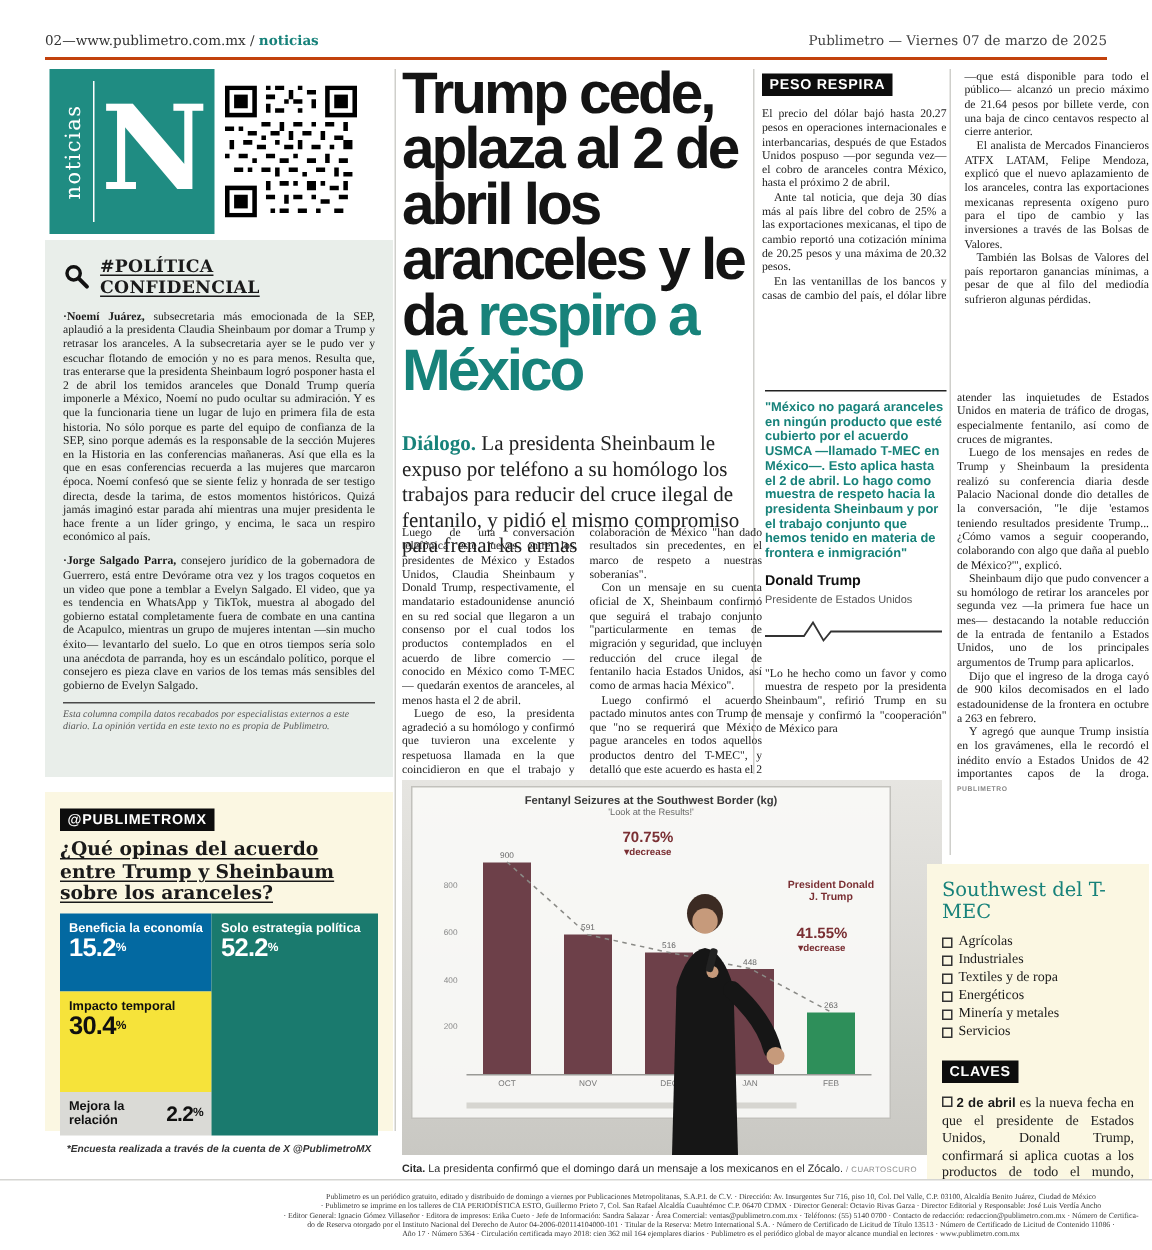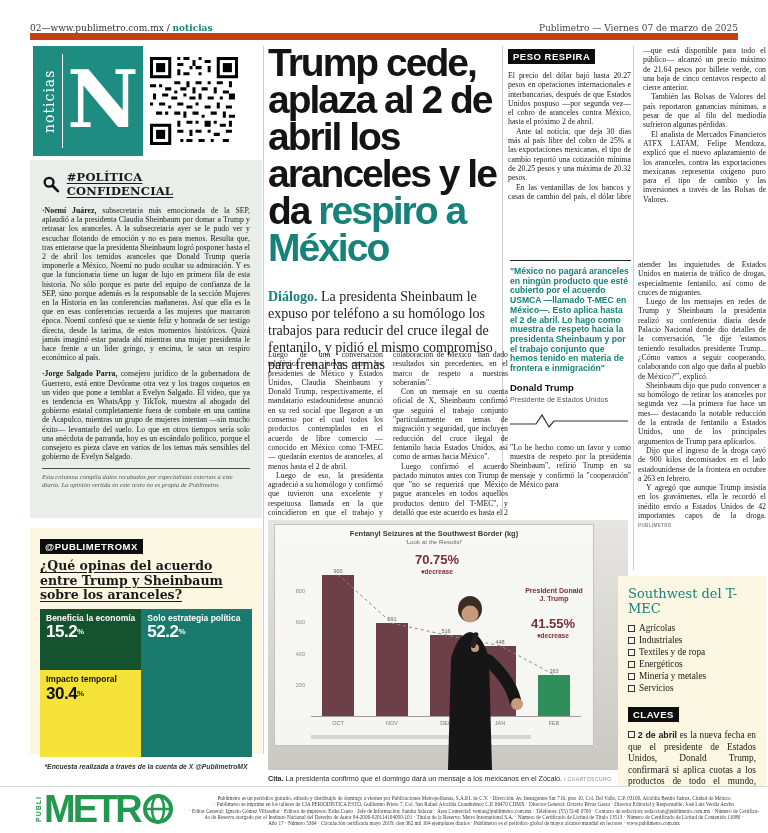--- a/index.html
+++ b/index.html
@@ -2,21 +2,21 @@
 <html><head>
 <meta charset="utf-8">
 <style>
   * { margin:0; padding:0; box-sizing:border-box; }
   html,body { background:#ffffff; }
   #page { position:relative; width:768px; height:833px; background:#fff; overflow:hidden;
           font-family:"Liberation Serif", serif; color:#1a1a1a; }
 
   
   .topbar { position:absolute; left:30px; right:30px; top:20px; height:20px;
-            border-bottom:7px solid #c2410c; font-size:9px; }
+            border-bottom:2px solid #c2410c; font-size:9px; }
   .topbar-left { position:absolute; left:0; top:3px; font-family:"DejaVu Serif",serif; color:#333; }
   .topbar-left b.section { color:#17827a; font-weight:bold; }
   .topbar-right { position:absolute; right:0; top:3px; font-family:"DejaVu Serif",serif; color:#444; }
 
   
   .vrule { position:absolute; width:1px; background:#cfcfcb; }
   #v1 { left:263px; top:46px; height:708px; }
   #v2 { left:502px; top:46px; height:470px; }
   #v3 { left:633px; top:46px; height:524px; }
 
@@ -106,21 +106,21 @@
   .fslot { flex:1; display:flex; flex-direction:column; align-items:center; justify-content:flex-end;
            position:relative; height:100%; }
   .fval { font-family:"Liberation Sans",sans-serif; font-size:5.5px; color:#666; margin-bottom:1px; }
   .fbar { width:58%; }
   .fcat { position:absolute; bottom:-10px; font-family:"Liberation Sans",sans-serif; font-size:5.5px; color:#777; }
   .fy { position:absolute; left:16px; top:34px; height:158px; width:16px; }
   .fy span { position:absolute; right:2px; transform:translateY(50%);
              font-family:"Liberation Sans",sans-serif; font-size:5.5px; color:#888; }
   .ann { position:absolute; font-family:"Liberation Sans",sans-serif; font-weight:bold; color:#7a2f33;
          text-align:center; line-height:1.15; }
-  .ann-pct { font-size:13px; }
+  .ann-pct { font-size:10px; }
   .ann-word { font-size:6.5px; }
   #ann1 { left:140px; top:28px; }
   #ann2 { left:248px; top:62px; font-size:7px; width:62px; }
   #ann3 { left:256px; top:92px; }
   .src-smudge { position:absolute; left:36px; bottom:6px; width:220px; height:4px; background:#d6d5d0; }
   .person { position:absolute; left:150px; top:76px; }
 
   .caption { position:absolute; left:268px; top:774px; width:344px;
              font-family:"Liberation Sans",sans-serif; font-size:7.2px; color:#2c2c2c; }
   .caption b { font-weight:bold; }
@@ -194,27 +194,31 @@
     <p><b>·Noemí Juárez,</b><span> subsecretaria más emocionada de la SEP, aplaudió a la presidenta Claudia Sheinbaum por domar a Trump y retrasar los aranceles. A la subsecretaria ayer se le pudo ver y escuchar flotando de emoción y no es para menos. Resulta que, tras enterarse que la presidenta Sheinbaum logró posponer hasta el 2 de abril los temidos aranceles que Donald Trump quería imponerle a México, Noemí no pudo ocultar su admiración. Y es que la funcionaria tiene un lugar de lujo en primera fila de esta historia. No sólo porque es parte del equipo de confianza de la SEP, sino porque además es la responsable de la sección Mujeres en la Historia en las conferencias mañaneras. Así que ella es la que en esas conferencias recuerda a las mujeres que marcaron época. Noemí confesó que se siente feliz y honrada de ser testigo directa, desde la tarima, de estos momentos históricos. Quizá jamás imaginó estar parada ahí mientras una mujer presidenta le hace frente a un líder gringo, y encima, le saca un respiro económico al país.</span></p>
     <p><b>·Jorge Salgado Parra,</b><span> consejero jurídico de la gobernadora de Guerrero, está entre Devórame otra vez y los tragos coquetos en un video que pone a temblar a Evelyn Salgado. El video, que ya es tendencia en WhatsApp y TikTok, muestra al abogado del gobierno estatal completamente fuera de combate en una cantina de Acapulco, mientras un grupo de mujeres intentan —sin mucho éxito— levantarlo del suelo. Lo que en otros tiempos sería solo una anécdota de parranda, hoy es un escándalo político, porque el consejero es pieza clave en varios de los temas más sensibles del gobierno de Evelyn Salgado.</span></p>
     <div class="conf-disclaimer">Esta columna compila datos recabados por especialistas externos a este diario. La opinión vertida en este texto no es propia de Publimetro.</div>
   </div>
 
   <div class="poll-box">
     <span class="badge">@PUBLIMETROMX</span>
     <div class="poll-q">¿Qué opinas del acuerdo entre Trump y Sheinbaum sobre los aranceles?</div>
     <div class="treemap">
       <div class="tm-left">
-        <div class="tile" style="background: #14532d; color: rgb(255, 255, 255); flex-grow: 15.2;">
+        <div class="tile" style="background: #0369a1; color: rgb(255, 255, 255); flex-grow: 15.2;">
           <div class="tile-label">Beneficia la economía</div>
           <div class="tile-value"><span>15.2</span><span class="pct">%</span></div>
         </div>
         <div class="tile" style="background: rgb(246, 227, 58); color: rgb(16, 16, 16); flex-grow: 30.4;">
           <div class="tile-label">Impacto temporal</div>
           <div class="tile-value"><span>30.4</span><span class="pct">%</span></div>
+        </div>
+        <div class="tile tile-row" style="background: rgb(218, 218, 214); color: rgb(16, 16, 16);">
+          <span class="tile-label">Mejora la relación</span>
+          <span class="tile-value"><span>2.2</span><span class="pct">%</span></span>
         </div>
       </div>
       <div class="tile" style="background: rgb(26, 122, 110); color: rgb(255, 255, 255); width: 52.2%;">
         <div class="tile-label">Solo estrategia política</div>
         <div class="tile-value"><span>52.2</span><span class="pct">%</span></div>
       </div>
     </div>
     <div class="poll-foot">*Encuesta realizada a través de la cuenta de X @PublimetroMX</div>
   </div>
 
@@ -227,22 +231,22 @@
     <p>Luego de eso, la presidenta agradeció a su homólogo y confirmó que tuvieron una excelente y respetuosa llamada en la que coincidieron en que el trabajo y colaboración de México "han dado resultados sin precedentes, en el marco de respeto a nuestras soberanías".</p>
     <p>Con un mensaje en su cuenta oficial de X, Sheinbaum confirmó que seguirá el trabajo conjunto "particularmente en temas de migración y seguridad, que incluyen reducción del cruce ilegal de fentanilo hacia Estados Unidos, así como de armas hacia México".</p>
     <p>Luego confirmó el acuerdo pactado minutos antes con Trump de que "no se requerirá que México pague aranceles en todos aquellos productos dentro del T-MEC", y detalló que este acuerdo es hasta el 2 de abril, cuando previsiblemente Estados Unidos anunciará aranceles recíprocos para todos los países.</p>
   </div>
 
   <div class="peso-box">
     <span class="badge peso-badge">PESO RESPIRA</span>
     <p>El precio del dólar bajó hasta 20.27 pesos en operaciones internacionales e interbancarias, después de que Estados Unidos pospuso —por segunda vez— el cobro de aranceles contra México, hasta el próximo 2 de abril.</p>
     <p>Ante tal noticia, que deja 30 días más al país libre del cobro de 25% a las exportaciones mexicanas, el tipo de cambio reportó una cotización mínima de 20.25 pesos y una máxima de 20.32 pesos.</p>
     <p>En las ventanillas de los bancos y casas de cambio del país, el dólar libre —que está disponible para todo el público— alcanzó un precio máximo de 21.64 pesos por billete verde, con una baja de cinco centavos respecto al cierre anterior.</p>
+    <p>El analista de Mercados Financieros ATFX LATAM, Felipe Mendoza, explicó que el nuevo aplazamiento de los aranceles, contra las exportaciones mexicanas representa oxígeno puro para el tipo de cambio y las inversiones a través de las Bolsas de Valores.</p>
     <p>También las Bolsas de Valores del país reportaron ganancias mínimas, a pesar de que al filo del mediodía sufrieron algunas pérdidas.</p>
-    <p>El analista de Mercados Financieros ATFX LATAM, Felipe Mendoza, explicó que el nuevo aplazamiento de los aranceles, contra las exportaciones mexicanas representa oxígeno puro para el tipo de cambio y las inversiones a través de las Bolsas de Valores.</p>
   </div>
 
   <div class="qcol">
     <div class="quote-rule"></div>
     <div class="quote-text">"México no pagará aranceles en ningún producto que esté cubierto por el acuerdo USMCA —llamado T-MEC en México—. Esto aplica hasta el 2 de abril. Lo hago como muestra de respeto hacia la presidenta Sheinbaum y por el trabajo conjunto que hemos tenido en materia de frontera e inmigración"</div>
     <div class="quote-author">Donald Trump</div>
     <div class="quote-role">Presidente de Estados Unidos</div>
     <svg class="zigzag" width="118" height="16" viewBox="0 0 118 16">
       <path d="M0,11 h26 l6,-9 l7,12 l5,-6 h74" fill="none" stroke="#333" stroke-width="1.2"></path>
     </svg>
@@ -345,29 +349,20 @@
       </div>
     <div class="tmec-item">
         <span class="cbx"></span>
         <span>Servicios</span>
       </div>
     <div class="claves-badge"><span class="badge">CLAVES</span></div>
     <div class="claves-text"><span class="cbx"></span> <b>2 de abril</b><span> es la nueva fecha en que el presidente de Estados Unidos, Donald Trump, confirmará si aplica cuotas a los productos de todo el mundo, incluido México.</span></div>
   </div>
 
   <div class="footer">
-    <div class="metro">
-      <span class="metro-vert">PUBLI</span>
-      <span class="metro-word">METR</span>
-      <svg class="metro-globe" width="32" height="32" viewBox="0 0 32 32">
-        <circle cx="16" cy="16" r="13" fill="none" stroke="#23994f" stroke-width="4"></circle>
-        <ellipse cx="16" cy="16" rx="6" ry="13" fill="none" stroke="#23994f" stroke-width="2.5"></ellipse>
-        <line x1="3" y1="16" x2="29" y2="16" stroke="#23994f" stroke-width="2.5"></line>
-      </svg>
-    </div>
     <div class="fineprint">
       <div>Publimetro es un periódico gratuito, editado y distribuido de domingo a viernes por Publicaciones Metropolitanas, S.A.P.I. de C.V. · Dirección: Av. Insurgentes Sur 716, piso 10, Col. Del Valle, C.P. 03100, Alcaldía Benito Juárez, Ciudad de México</div>
       <div>· Publimetro se imprime en los talleres de CIA PERIODÍSTICA ESTO, Guillermo Prieto 7, Col. San Rafael Alcaldía Cuauhtémoc C.P. 06470 CDMX · Director General: Octavio Rivas Garza · Director Editorial y Responsable: José Luis Verdía Ancho</div>
       <div>· Editor General: Ignacio Gómez Villaseñor · Editora de impresos: Erika Cueto · Jefe de Información: Sandra Salazar · Área Comercial: ventas@publimetro.com.mx · Teléfonos: (55) 5140 0700 · Contacto de redacción: redaccion@publimetro.com.mx · Número de Certifica-</div>
       <div>do de Reserva otorgado por el Instituto Nacional del Derecho de Autor 04-2006-020114104000-101 · Titular de la Reserva: Metro International S.A. · Número de Certificado de Licitud de Título 13513 · Número de Certificado de Licitud de Contenido 11086 ·</div>
       <div>Año 17 · Número 5364 · Circulación certificada mayo 2018: cien 362 mil 164 ejemplares diarios · Publimetro es el periódico global de mayor alcance mundial en lectores · www.publimetro.com.mx</div>
     </div>
   </div>
 
 </div>

